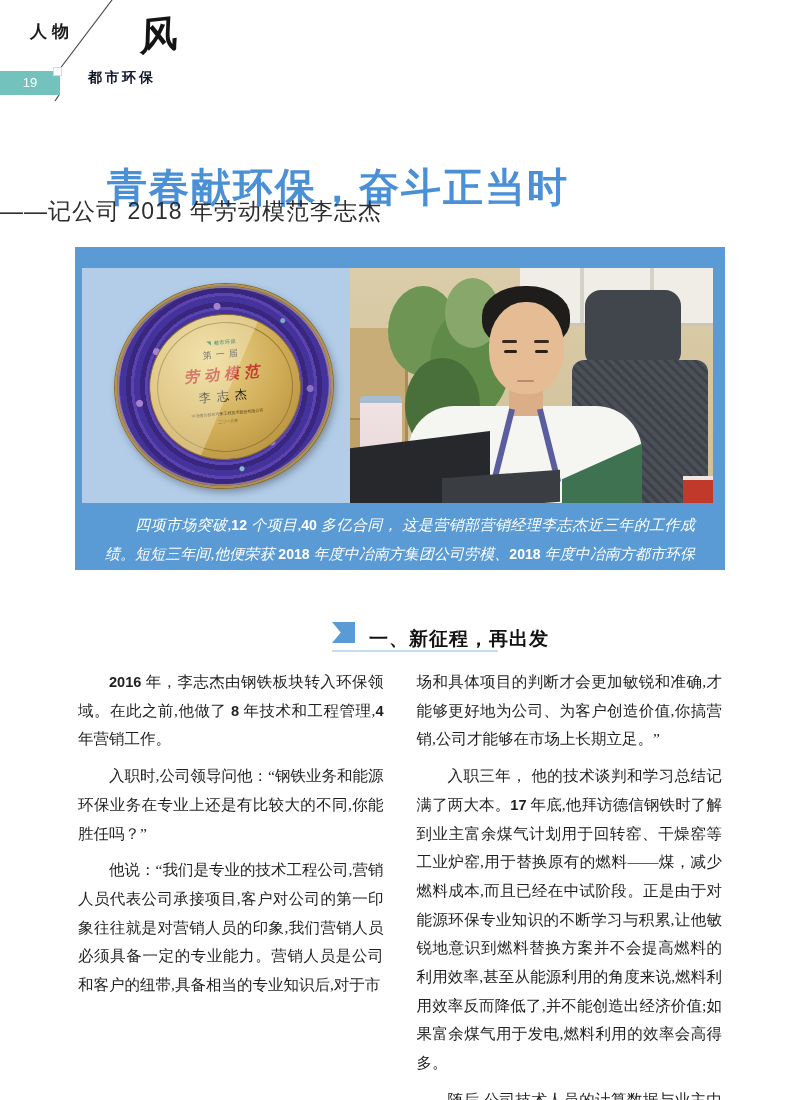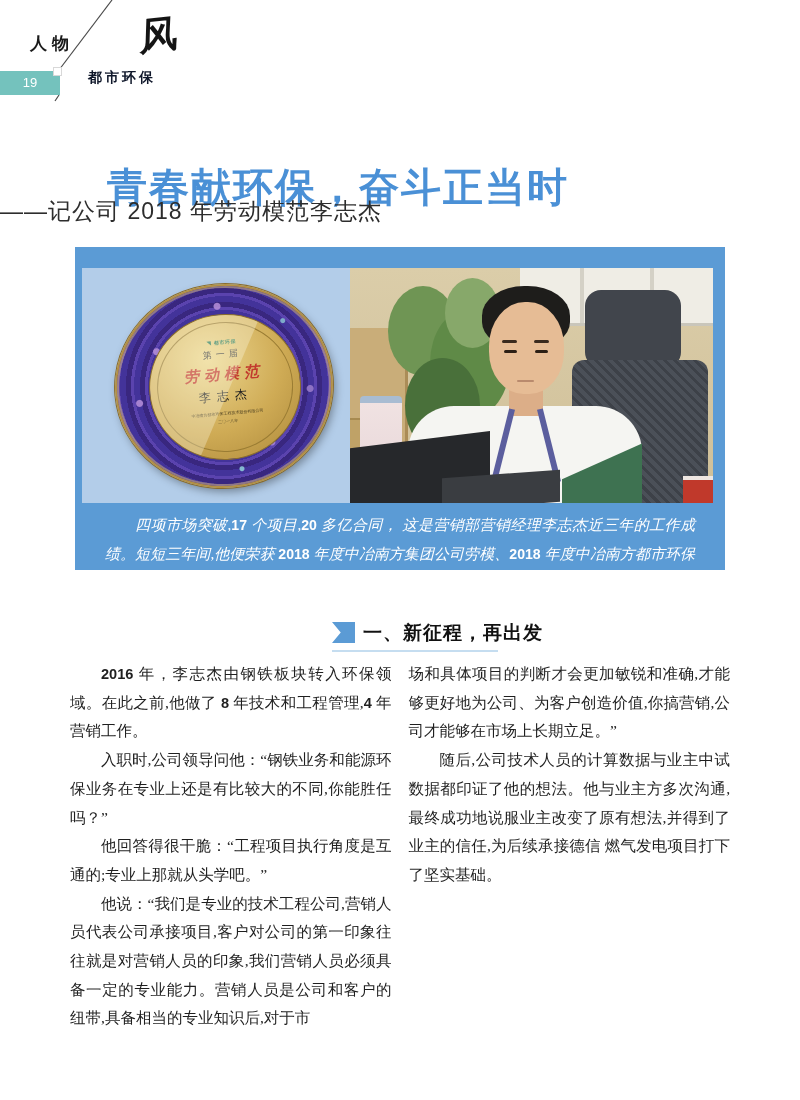--- a/index.html
+++ b/index.html
@@ -1,20 +1,20 @@
 <!DOCTYPE html>
 <html><head>
 <meta charset="utf-8">
 <style>
   html,body{margin:0;padding:0;background:#fff;}
   .page{position:relative;width:800px;height:1100px;background:#ffffff;overflow:hidden;
         font-family:"Liberation Sans",sans-serif;}
 
   
-  .kicker{position:absolute;left:30px;top:20px;font-size:17px;font-weight:bold;color:#1a1a1a;letter-spacing:5px;margin-top:12px;}
+  .kicker{position:absolute;left:30px;top:20px;font-size:17px;font-weight:bold;color:#1a1a1a;letter-spacing:5px;}
   .diag{position:absolute;left:0;top:0;}
   .mag-name{position:absolute;left:88px;top:42px;font-size:14px;font-weight:bold;color:#0f172a;letter-spacing:3px;margin-top:27px;}
   .mag-glyph{position:absolute;left:140px;top:10px;font-size:38px;font-weight:bold;color:#141414;
              font-family:"Liberation Serif",serif;transform:rotate(-6deg) skewX(-8deg);}
   .pagenum{position:absolute;left:0;top:71px;width:60px;height:24px;background:#74c2bd;
            color:#fff;font-size:13px;line-height:24px;text-align:center;}
   .pagenum .sq{position:absolute;right:-2px;top:-4px;width:7px;height:7px;background:#fff;border:1px solid #d8d8d8;}
 
   
   .title{position:absolute;left:0;top:148px;width:652px;text-align:center;margin:12px;
@@ -88,28 +88,28 @@
   .red-sliver{left:333px;top:208px;width:30px;height:27px;background:#c0392b;border-top:4px solid #efe7e2;}
 
   
   .caption{position:absolute;left:0;top:256px;width:650px;height:67px;box-sizing:border-box;
            padding:8px 30px 0;margin:0;color:#ffffff;font-size:15px;line-height:29px;
            font-family:"Liberation Serif",serif;font-style:italic;text-indent:2em;text-align:justify;}
 
   
   .flag{position:absolute;left:332px;top:622px;width:23px;height:21px;background:#5b9bd5;
         clip-path:polygon(0 0,100% 0,100% 100%,0 100%,38% 50%);}
-  .sec-title{position:absolute;left:363px;top:620px;margin:0;font-size:19px;font-weight:bold;
+  .sec-title{position:absolute;left:363px;top:620px;margin:6px;font-size:19px;font-weight:bold;
              color:#111;letter-spacing:1px;}
   .sec-rule{position:absolute;left:332px;top:650px;width:166px;height:2px;background:#c5ddf0;}
 
   
   .cols{position:absolute;left:70px;top:660px;width:660px;display:flex;gap:17px;}
   .col{width:323px;}
-  .para{margin:0;font-family:"Liberation Serif",serif;font-size:15.5px;line-height:28.7px;
+  .para{margin:8px;font-family:"Liberation Serif",serif;font-size:15.5px;line-height:28.7px;
         color:#1f1f1f;text-align:justify;text-indent:2em;}
   .para.noindent{text-indent:0;}
   .num{font-family:"Liberation Sans",sans-serif;font-weight:bold;font-style:normal;font-size:.94em;}
 </style>
 </head>
 <body>
 
 <div class="page">
 
   <span class="kicker">人物</span>
@@ -168,33 +168,33 @@
       <div class="brow" style="left:152px;top:72px;"></div>
       <div class="brow" style="left:184px;top:72px;"></div>
       <div class="eye" style="left:154px;top:82px;"></div>
       <div class="eye" style="left:185px;top:82px;"></div>
       <div class="mouth"></div>
       <div class="monitor"></div>
       <div class="laptop"></div>
       <div class="red-sliver"></div>
     </div>
 
-    <figcaption class="caption">四项市场突破,<b class="num">17</b> 个项目,<b class="num">20</b> 多亿合同， 这是营销部营销经理李志杰近三年的工作成绩。短短三年间,他便荣获 <b class="num">2018</b> 年度中冶南方集团公司劳模、<b class="num">2018</b> 年度中冶南方都市环保劳模两项荣誉。</figcaption>
+    <figcaption class="caption">四项市场突破,<b class="num">12</b> 个项目,<b class="num">40</b> 多亿合同， 这是营销部营销经理李志杰近三年的工作成绩。短短三年间,他便荣获 <b class="num">2018</b> 年度中冶南方集团公司劳模、<b class="num">2018</b> 年度中冶南方都市环保劳模两项荣誉。</figcaption>
   </figure>
 
   <span class="flag"></span>
   <h3 class="sec-title">一、新征程，再出发</h3>
   <div class="sec-rule"></div>
 
   <div class="cols">
     <div class="col">
         <p class="para"><b class="num">2016</b> 年，李志杰由钢铁板块转入环保领域。在此之前,他做了 <b class="num">8</b> 年技术和工程管理,<b class="num">4</b> 年营销工作。</p>
         <p class="para">入职时,公司领导问他：“钢铁业务和能源环保业务在专业上还是有比较大的不同,你能胜任吗？”</p>
-        <p class="para">他回答得很干脆：“工程项目执行角度是互通的;专业上那就从头学吧。”</p>
         <p class="para">他说：“我们是专业的技术工程公司,营销人员代表公司承接项目,客户对公司的第一印象往往就是对营销人员的印象,我们营销人员必须具备一定的专业能力。营销人员是公司和客户的纽带,具备相当的专业知识后,对于市</p>
       </div>
     <div class="col">
         <p class="para noindent">场和具体项目的判断才会更加敏锐和准确,才能够更好地为公司、为客户创造价值,你搞营销,公司才能够在市场上长期立足。”</p>
+        <p class="para">入职三年， 他的技术谈判和学习总结记满了两大本。<b class="num">17</b> 年底,他拜访德信钢铁时了解到业主富余煤气计划用于回转窑、干燥窑等工业炉窑,用于替换原有的燃料——煤，减少燃料成本,而且已经在中试阶段。正是由于对能源环保专业知识的不断学习与积累,让他敏锐地意识到燃料替换方案并不会提高燃料的利用效率,甚至从能源利用的角度来说,燃料利用效率反而降低了,并不能创造出经济价值;如果富余煤气用于发电,燃料利用的效率会高得多。</p>
         <p class="para">随后,公司技术人员的计算数据与业主中试数据都印证了他的想法。他与业主方多次沟通,最终成功地说服业主改变了原有想法,并得到了业主的信任,为后续承接德信  燃气发电项目打下了坚实基础。</p>
       </div>
   </div>
 
 </div>
 
 </body></html>

